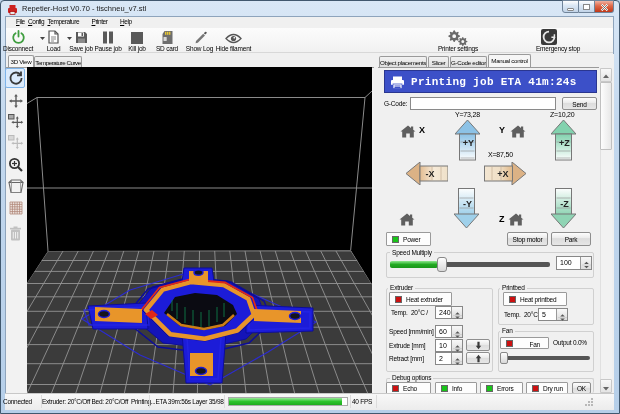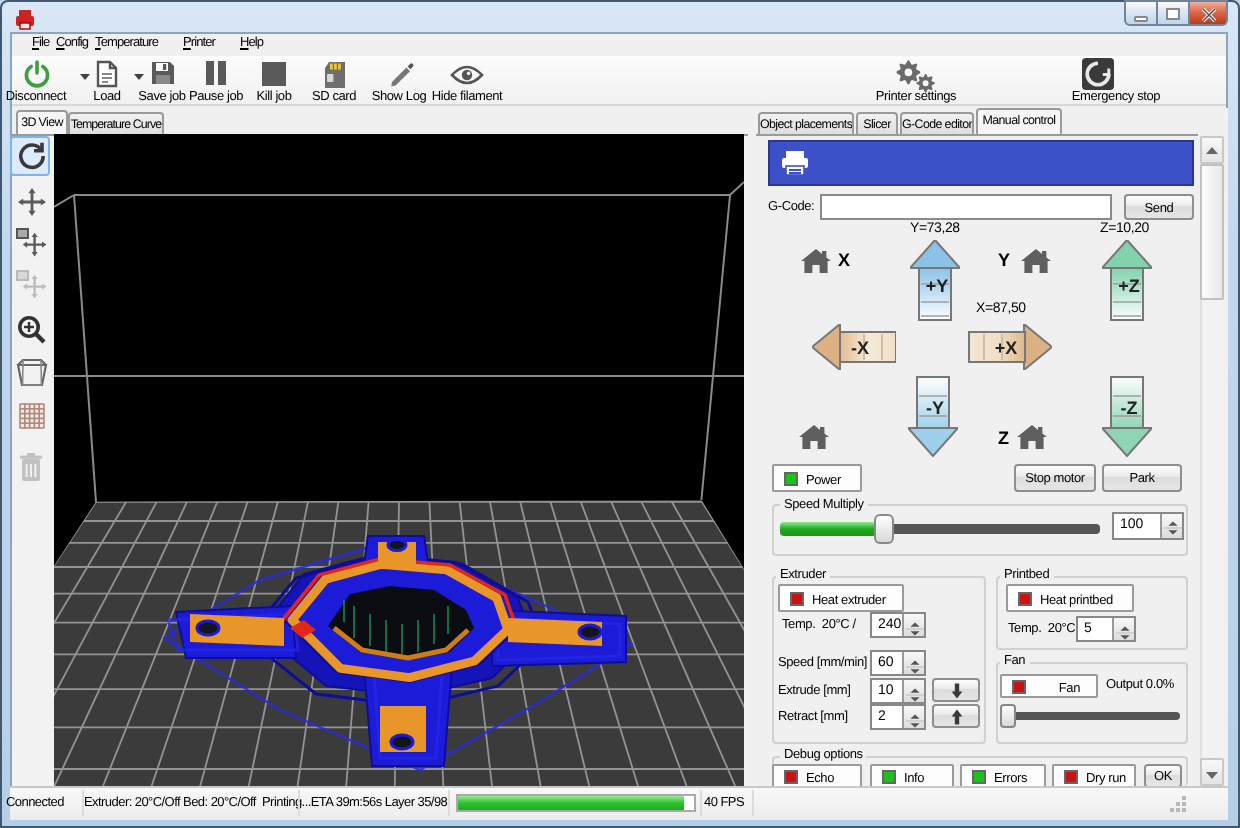--- a/index.html
+++ b/index.html
@@ -18,20 +18,21 @@
 </style></head><body>
 <div class="win">
 
 <div class="abs" style="left:0;top:0;width:620px;height:414px;border:1px solid #41586e;border-radius:4px 4px 0 0;background:linear-gradient(#d9e7f6,#c3d8ee 30%,#b6cfe9)"></div>
 <div class="abs" style="left:5px;top:16px;width:609px;height:394px;background:#f0f0f0;border:1px solid #8ea4bc"></div>
 <svg class="abs" style="left:7px;top:4px" width="11" height="11" viewBox="0 0 11 11">
       <rect x="1" y="4" width="9" height="5" rx="1" fill="#cc2222"></rect>
       <rect x="2.5" y="1" width="6" height="3.5" fill="#cc2222"></rect>
       <rect x="3" y="7.5" width="5" height="3" fill="#e8e8e8" stroke="#a00" stroke-width="0.7"></rect>
     </svg>
+<div class="abs" style="left:22px;top:4px;font-size:7.5px;letter-spacing:0;color:#1a1a1a">Repetier-Host V0.70 - tischneu_v7.stl</div>
 <div class="abs" style="left:562px;top:0;width:52px;height:13px">
 <div class="abs" style="left:0;top:0;width:17px;height:13px;background:linear-gradient(#fefefe,#dce8f5 40%,#c2d4e8);border:1px solid #70849a;border-radius:0 0 0 3px">
         <div class="abs" style="left:4px;top:7px;width:7px;height:3px;background:#fff;border:1px solid #888;border-radius:1px"></div>
       </div>
 <div class="abs" style="left:17px;top:0;width:16px;height:13px;background:linear-gradient(#fefefe,#dce8f5 40%,#c2d4e8);border:1px solid #70849a;border-left:none">
         <div class="abs" style="left:4px;top:3px;width:7px;height:6px;border:1px solid #888;background:#fff"></div>
       </div>
 <div class="abs" style="left:33px;top:0;width:19px;height:13px;background:linear-gradient(#f0b0a0,#e06848 45%,#c03818);border:1px solid #70849a;border-left:none;border-radius:0 0 3px 0">
         <svg class="abs" style="left:5px;top:2px" width="9" height="9" viewBox="0 0 9 9">
           <path d="M1.5 1.5 L7.5 7.5 M7.5 1.5 L1.5 7.5" stroke="#fff" stroke-width="1.8"></path>
@@ -261,20 +262,21 @@
 <div class="tab tabon abs" style="left:488px;top:54px;width:43px;height:13px;padding-top:2px">Manual control</div>
 <div class="abs" style="left:378px;top:67px;width:221px;height:1px;background:#9a9a9a"></div>
 <div class="abs" style="left:384px;top:70px;width:213px;height:23px;background:#3c50c8;border:1px solid #2a3690"></div>
 <div class="abs" style="left:390px;top:75px"><svg width="15" height="13" viewBox="0 0 15 13">
         <rect x="3" y="0.5" width="9" height="3.5" fill="#fff"></rect>
         <rect x="1" y="4" width="13" height="5" rx="1" fill="#fff"></rect>
         <rect x="3" y="8" width="9" height="4.5" fill="#fff" stroke="#3c50c8" stroke-width="0.8"></rect>
         <line x1="4.5" y1="10" x2="10.5" y2="10" stroke="#3c50c8"></line>
         <line x1="4.5" y1="11.5" x2="10.5" y2="11.5" stroke="#3c50c8"></line>
       </svg></div>
+<div class="abs" style="left:411px;top:76px;font-family:'Liberation Mono',monospace;font-size:11px;font-weight:bold;color:#fff;letter-spacing:0.3px">Printing job ETA 41m:24s</div>
 <div class="abs t7" style="left:384px;top:100px">G-Code:</div>
 <div class="abs" style="left:410px;top:97px;width:146px;height:13px;background:#fff;border:1px solid #8a8a8a"></div>
 <div class="btn" style="left:562px;top:97px;width:35px;height:13px;padding-top:3px">Send</div>
 <div class="abs t75" style="left:455px;top:111px">Y=73,28</div>
 <div class="abs t75" style="left:550px;top:111px">Z=10,20</div>
 <div class="abs t75" style="left:488px;top:151px">X=87,50</div>
 <div class="abs" style="left:400px;top:124px"><svg width="16" height="13" viewBox="0 0 16 13">
         <path d="M0.5 6.5 L8 0.5 L11 3 V1.5 h2.2 V4.8 L15.5 6.5 L13.8 6.5 V12.5 H9.8 V8.5 H6.2 V12.5 H2.2 V6.5 z" fill="#5f5f5f"></path>
       </svg></div>
 <div class="abs" style="left:419px;top:125px;font-size:9px;font-weight:bold">X</div>

